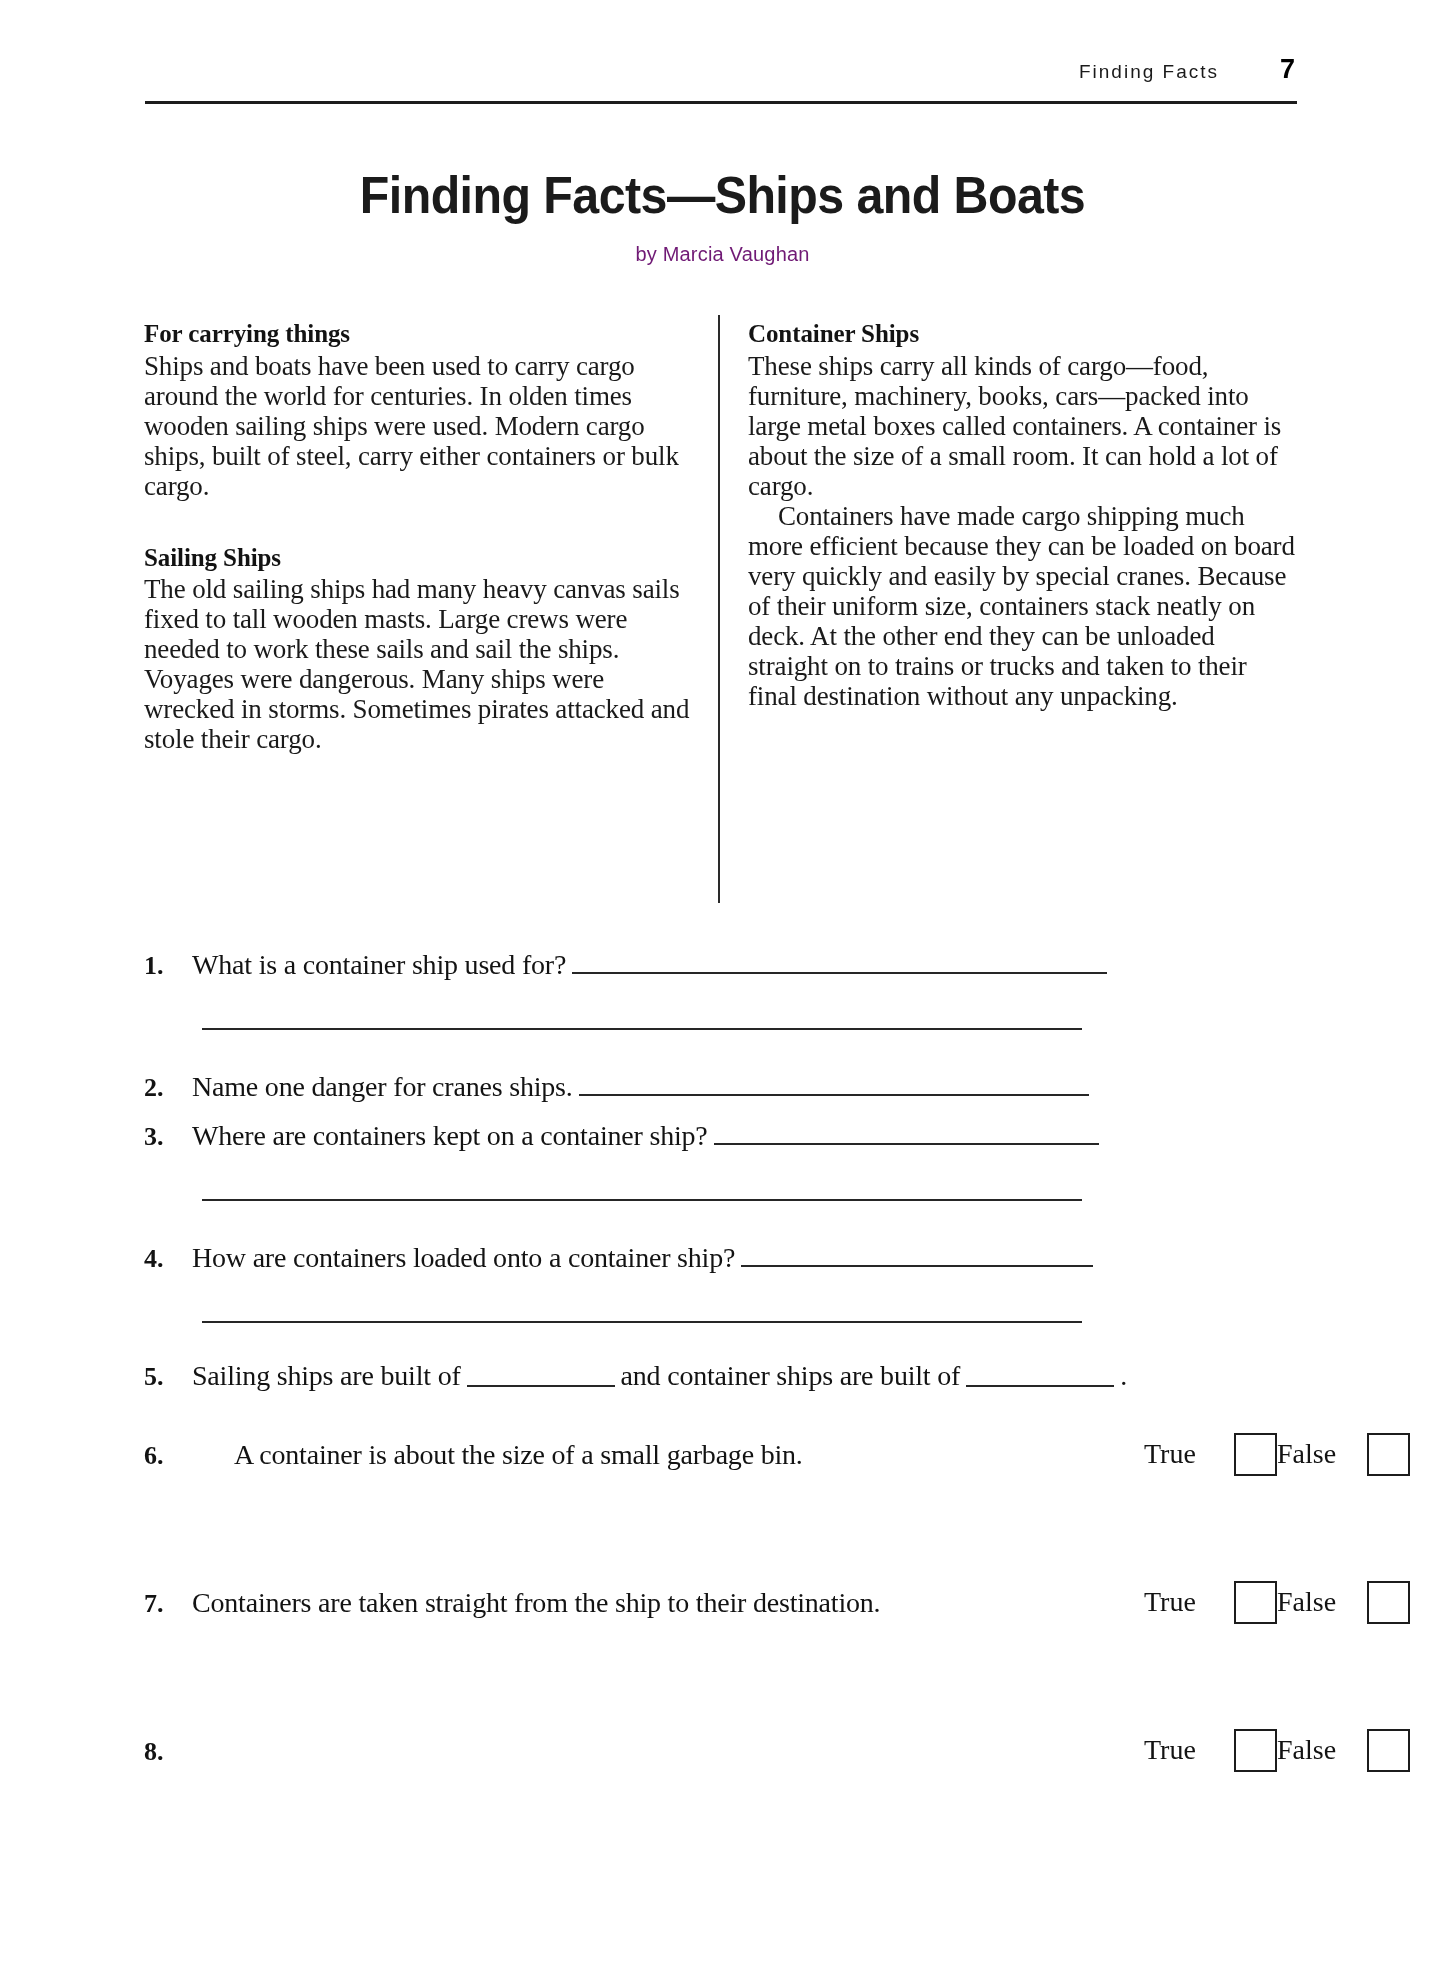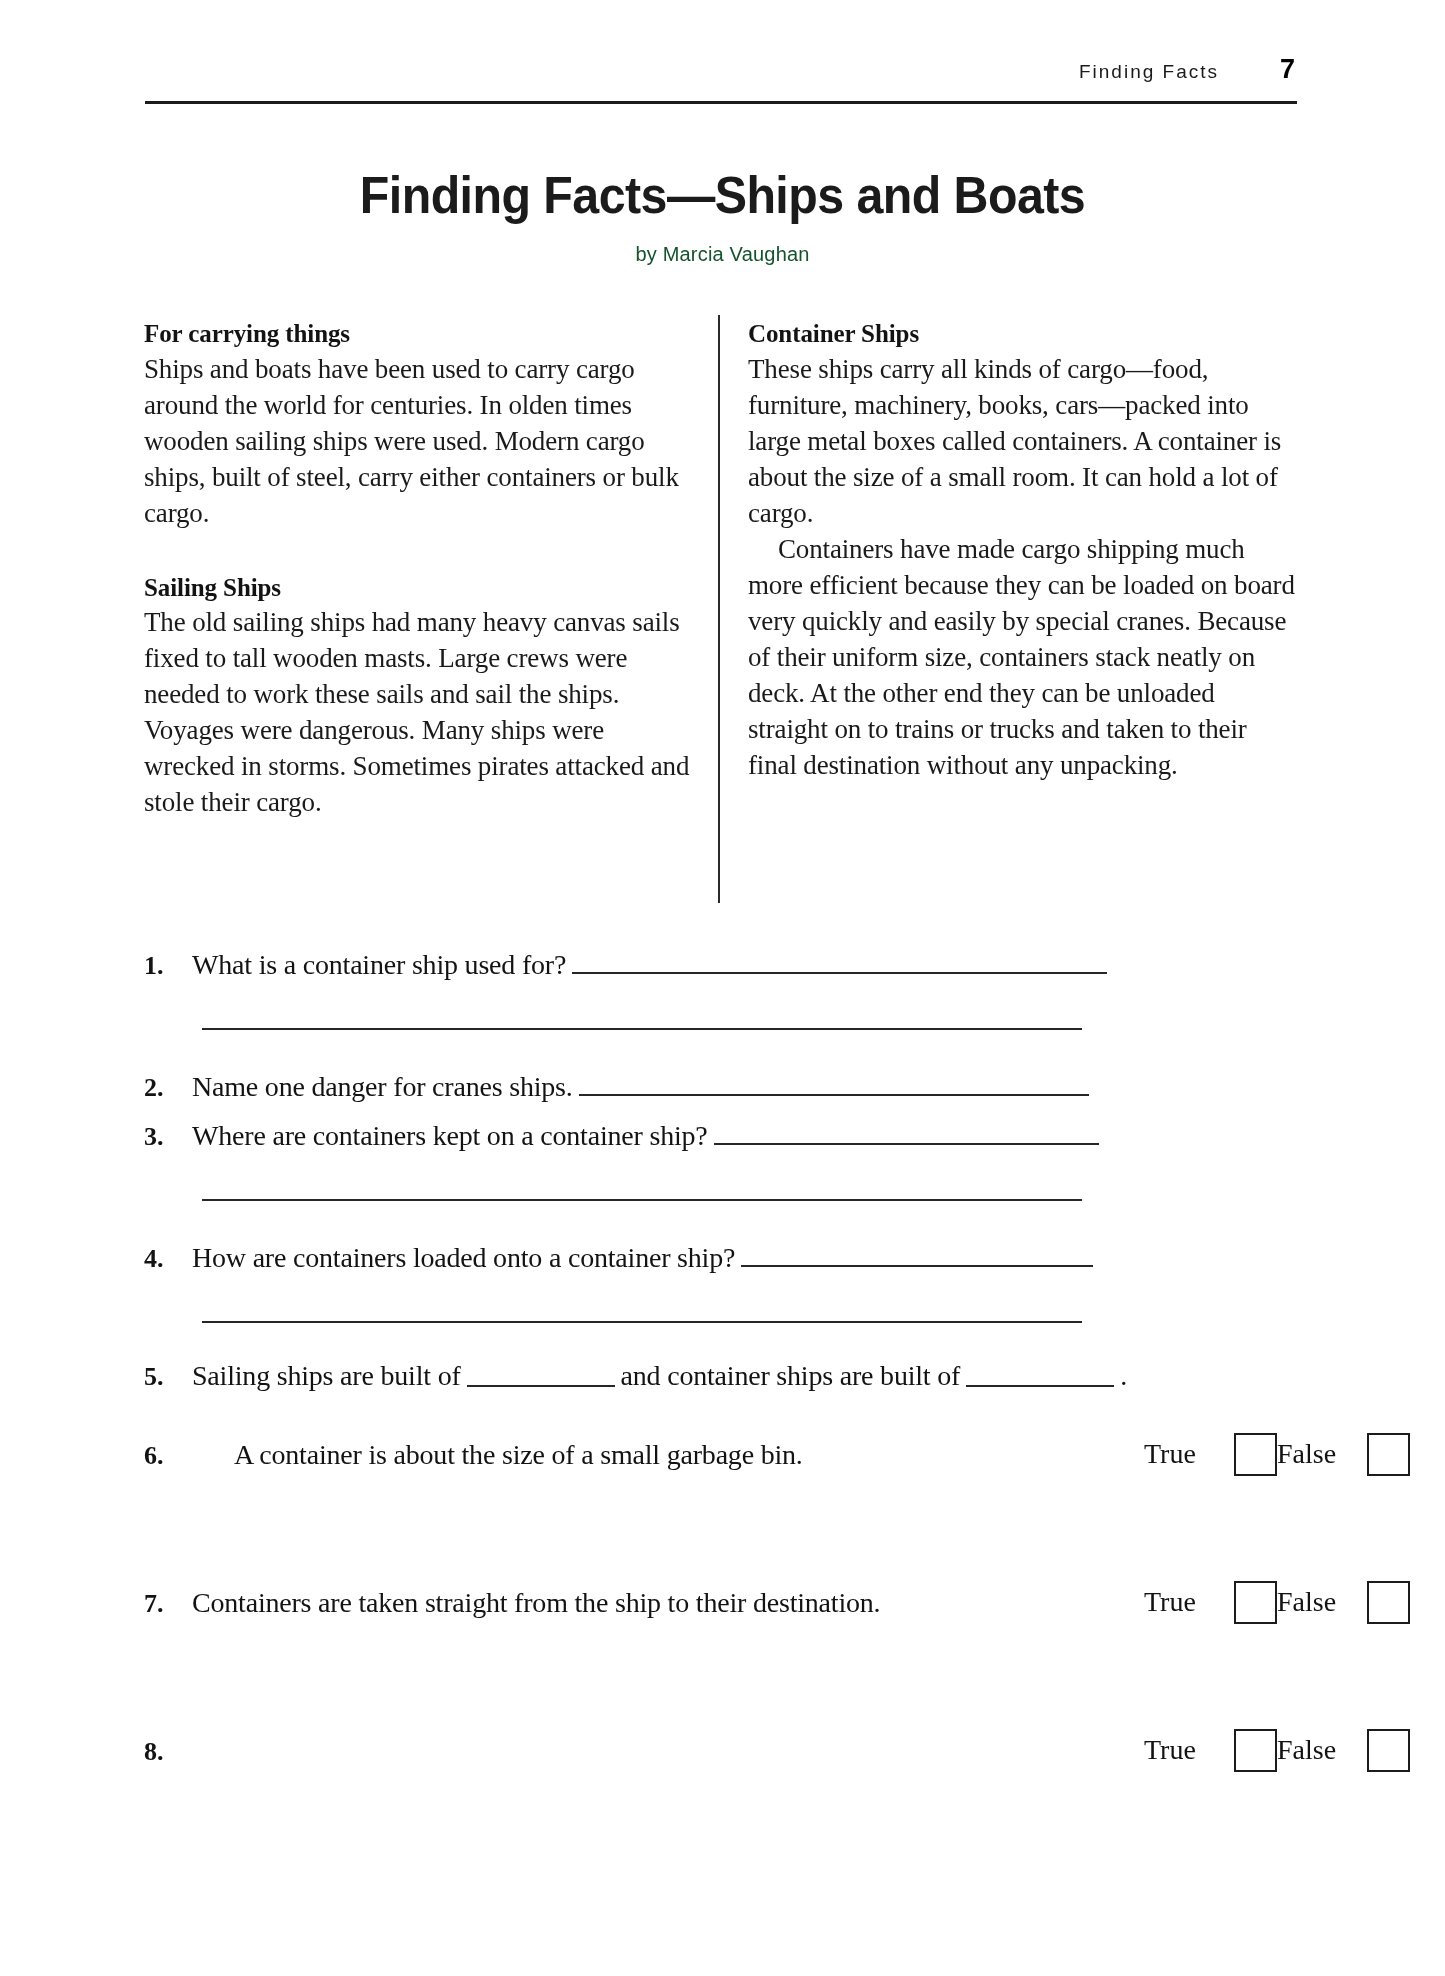--- a/index.html
+++ b/index.html
@@ -67,21 +67,21 @@
   }
   .doc-byline {
     position: absolute;
     left: 0;
     top: 243px;
     width: 1445px;
     text-align: center;
     font-family: "Liberation Sans", "DejaVu Sans", sans-serif;
     font-size: 20px;
     letter-spacing: 0.2px;
-    color: #14532d;
+    color: #701a75;
   }
 
   
   .article {
     position: absolute;
     left: 144px;
     top: 313px;
     width: 1152px;
     height: 590px;
   }
@@ -103,21 +103,21 @@
   .sec-head {
     font-family: "Liberation Serif", "DejaVu Serif", serif;
     font-weight: bold;
     font-size: 25px;
     line-height: 1.18;
     margin: 6px 0 2px 0;
     letter-spacing: -0.1px;
   }
   .body-p {
     font-size: 27px;
-    line-height: 36px;
+    line-height: 30px;
     margin: 0;
     letter-spacing: -0.15px;
     color: #1a1a1a;
   }
   .body-p + .body-p { text-indent: 30px; }
   .sec-gap { height: 36px; }
 
   
   .questions {
     position: absolute;

